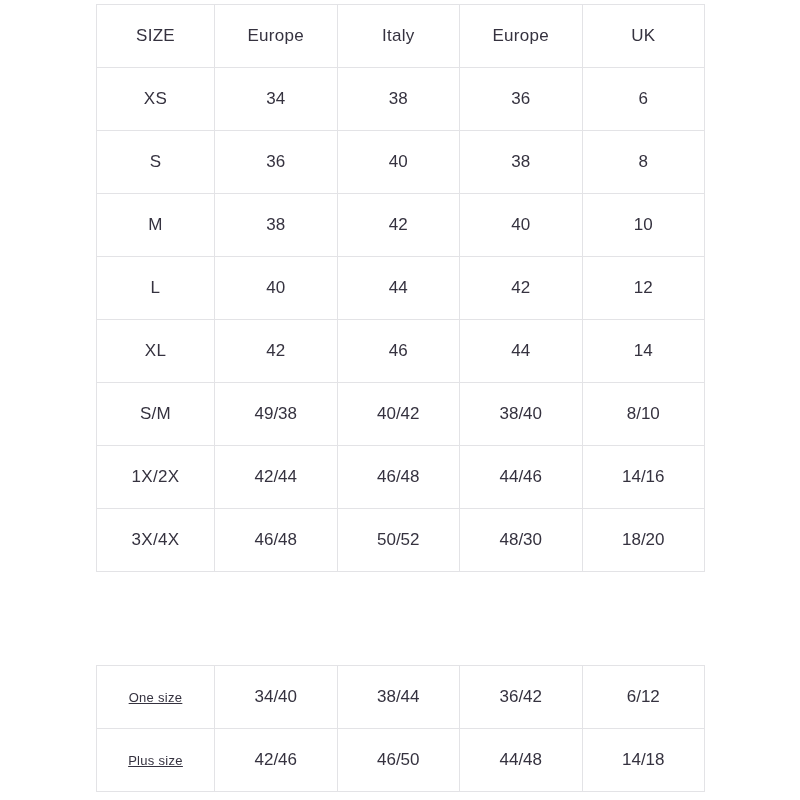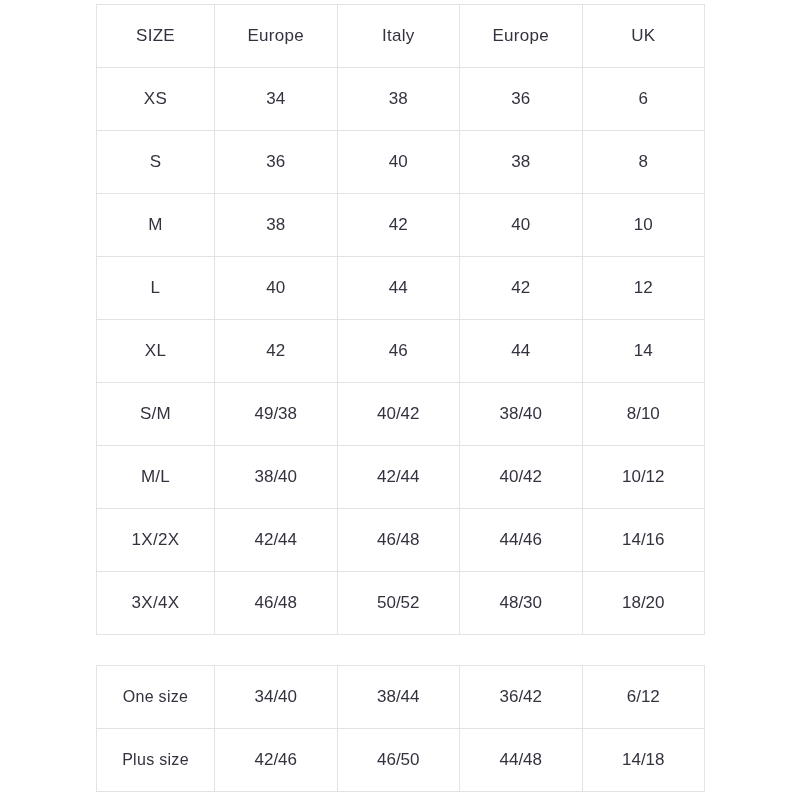--- a/index.html
+++ b/index.html
@@ -49,21 +49,21 @@
     color: #211f2b;
     letter-spacing: 0.3px;
   }
   .hdr-cell { font-size: 17px; }
   .rowlabel-cell { font-size: 17px; }
   .val-cell {
     font-size: 17px;
     color: #3a3743;
   }
   #secondary-table-wrap table.size-table tr { height: 63px; }
-  #secondary-table-wrap .rowlabel-cell { font-size: 16px; }
+  #secondary-table-wrap .rowlabel-cell { font-size: 13px; text-decoration: underline; }
 </style>
 </head>
 <body>
 
 <div class="page">
 
   <div class="table-wrap" id="main-table-wrap">
     <table class="size-table">
       <colgroup>
         <col class="col-size">
@@ -118,27 +118,20 @@
           <td class="val-cell">14</td>
         </tr>
         <tr>
           <td class="rowlabel-cell">S/M</td>
           <td class="val-cell">49/38</td>
           <td class="val-cell">40/42</td>
           <td class="val-cell">38/40</td>
           <td class="val-cell">8/10</td>
         </tr>
         <tr>
-          <td class="rowlabel-cell">M/L</td>
-          <td class="val-cell">38/40</td>
-          <td class="val-cell">42/44</td>
-          <td class="val-cell">40/42</td>
-          <td class="val-cell">10/12</td>
-        </tr>
-        <tr>
           <td class="rowlabel-cell">1X/2X</td>
           <td class="val-cell">42/44</td>
           <td class="val-cell">46/48</td>
           <td class="val-cell">44/46</td>
           <td class="val-cell">14/16</td>
         </tr>
         <tr>
           <td class="rowlabel-cell">3X/4X</td>
           <td class="val-cell">46/48</td>
           <td class="val-cell">50/52</td>

